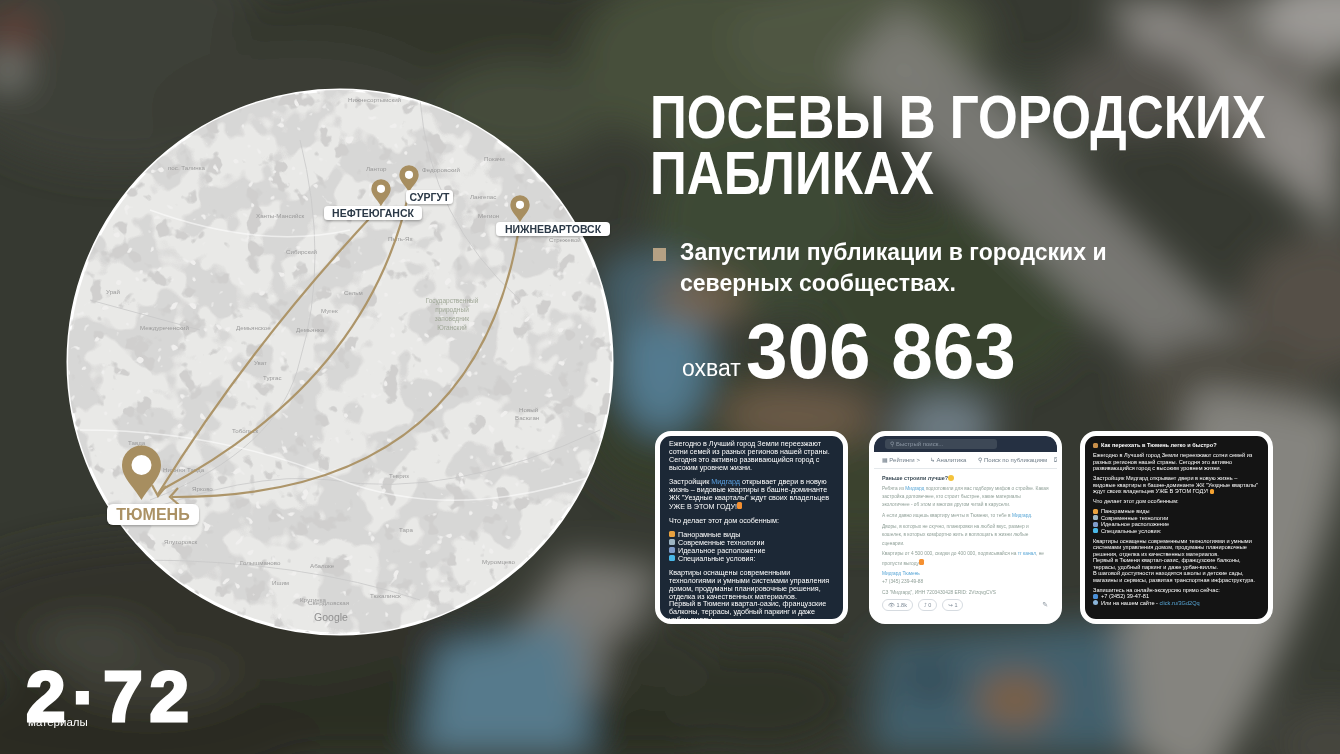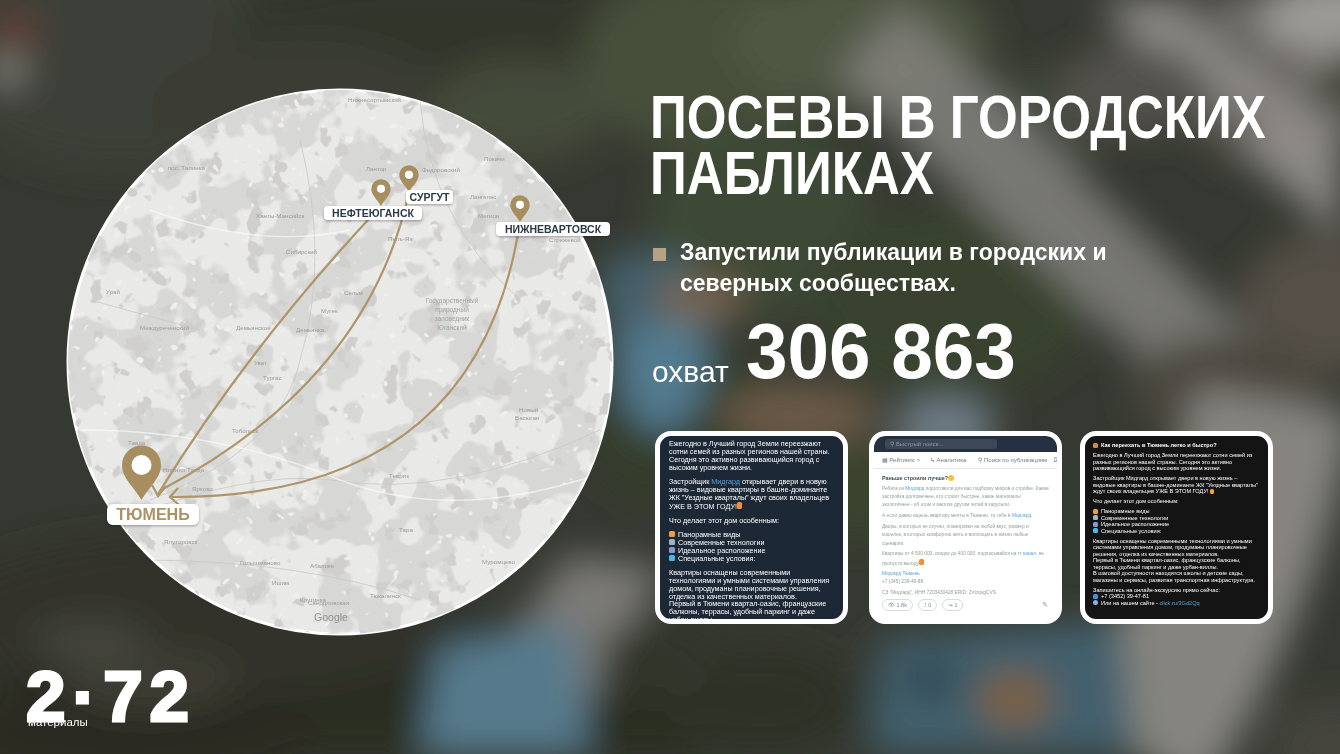--- a/index.html
+++ b/index.html
@@ -228,21 +228,21 @@
 
   <text x="331" y="621" font-size="10.5" fill="#909090" text-anchor="middle" font-family="Liberation Sans">Google</text>
 </svg>
 
 <div class="abs" style="left:650px;top:89px;color:#fff;font-size:61px;font-weight:bold;line-height:56.4px;white-space:nowrap;transform:scaleX(0.838);transform-origin:0 0;">ПОСЕВЫ В ГОРОДСКИХ<br>ПАБЛИКАХ</div>
 
 <div class="abs" style="left:653px;top:248px;width:13px;height:13px;background:#b5a184;"></div>
 
 <div class="abs" style="left:680px;top:237px;width:545px;color:#fff;font-size:23px;line-height:31px;font-weight:bold;">Запустили публикации в городских и северных сообществах.</div>
 
-<div class="abs" style="left:652px;top:355px;color:#fff;font-size:30px;">охват</div>
+<div class="abs" style="left:682px;top:355px;color:#fff;font-size:23px;">охват</div>
 
 <div class="abs" style="left:746px;top:306px;color:#fff;font-size:78px;font-weight:bold;white-space:nowrap;transform:scaleX(0.957);transform-origin:0 0;">306 863</div>
 
 <div class="abs" style="left:655px;top:431px;width:193px;height:193px;background:#1c2836;border:5px solid #fff;border-radius:16px;box-sizing:border-box;color:#fff;font-size:7.2px;line-height:7.9px;padding:4px 9px;overflow:hidden;">
 <div class="p">Ежегодно в Лучший город Земли переезжают сотни семей из разных регионов нашей страны. Сегодня это активно развивающийся город с высоким уровнем жизни.</div>
 <div class="p">Застройщик <span style="color:#5aa0e0">Мидгард</span> открывает двери в новую жизнь – видовые квартиры в башне-доминанте ЖК "Уездные кварталы" ждут своих владельцев УЖЕ В ЭТОМ ГОДУ!<span class="em" style="background:#f59031;width:5px;height:7px;"></span></div>
 <div class="p">Что делает этот дом особенным:</div>
 <div class="p"><span class="em" style="background:#e8a13f"></span>Панорамные виды<br>
 <span class="em" style="background:#9eb6c4"></span>Современные технологии<br>
 <span class="em" style="background:#7f9bc9"></span>Идеальное расположение<br>

